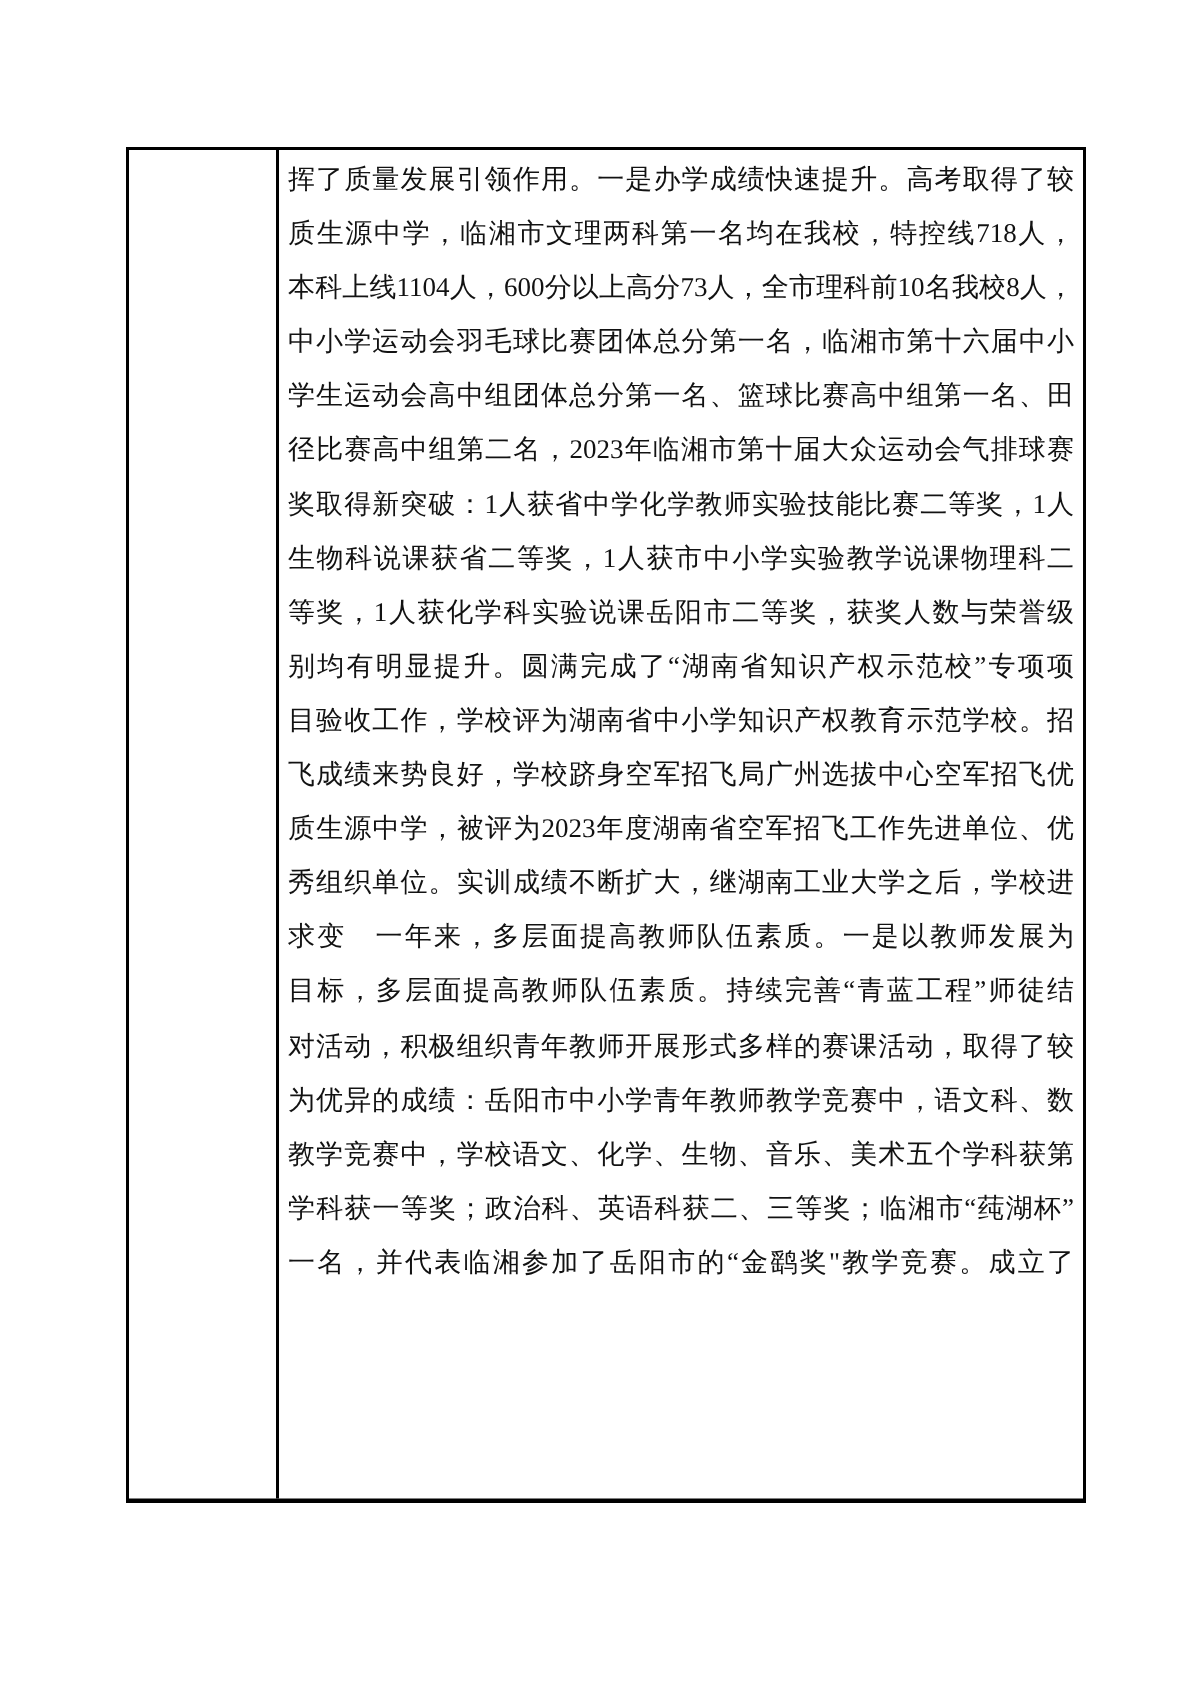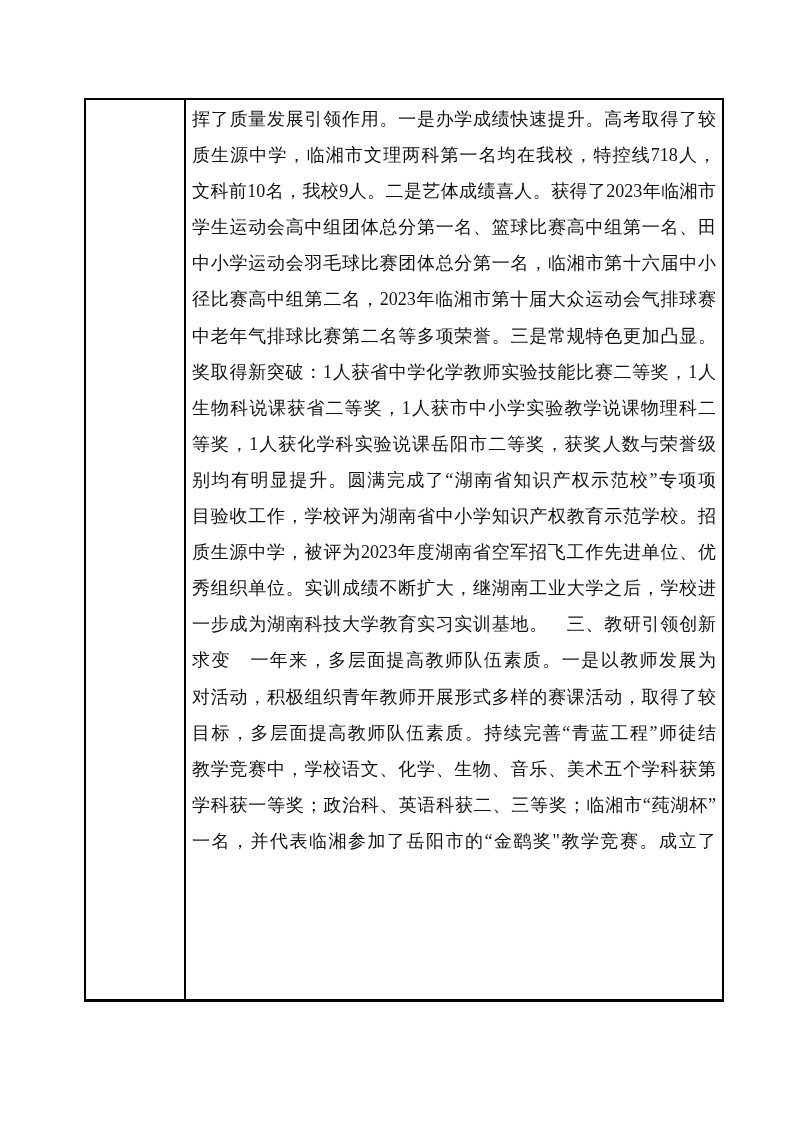--- a/index.html
+++ b/index.html
@@ -54,34 +54,34 @@
 </style>
 </head>
 <body>
 
 <div class="page">
   <div class="doc-table">
     <div class="cell-left"></div>
     <div class="cell-right">
         <div class="text-line">挥了质量发展引领作用。一是办学成绩快速提升。高考取得了较</div>
         <div class="text-line">质生源中学，临湘市文理两科第一名均在我校，特控线718人，</div>
-        <div class="text-line">文科前10名，我校9人。二是艺体成绩喜人。获得了2023年临湘市</div>
+        <div class="text-line">本科上线1104人，600分以上高分73人，全市理科前10名我校8人，</div>
+        <div class="text-line">中小学运动会羽毛球比赛团体总分第一名，临湘市第十六届中小</div>
         <div class="text-line">学生运动会高中组团体总分第一名、篮球比赛高中组第一名、田</div>
-        <div class="text-line">中小学运动会羽毛球比赛团体总分第一名，临湘市第十六届中小</div>
         <div class="text-line">径比赛高中组第二名，2023年临湘市第十届大众运动会气排球赛</div>
-        <div class="text-line">中老年气排球比赛第二名等多项荣誉。三是常规特色更加凸显。</div>
         <div class="text-line">奖取得新突破：1人获省中学化学教师实验技能比赛二等奖，1人</div>
         <div class="text-line">生物科说课获省二等奖，1人获市中小学实验教学说课物理科二</div>
         <div class="text-line">等奖，1人获化学科实验说课岳阳市二等奖，获奖人数与荣誉级</div>
         <div class="text-line">别均有明显提升。圆满完成了“湖南省知识产权示范校”专项项</div>
         <div class="text-line">目验收工作，学校评为湖南省中小学知识产权教育示范学校。招</div>
+        <div class="text-line">飞成绩来势良好，学校跻身空军招飞局广州选拔中心空军招飞优</div>
         <div class="text-line">质生源中学，被评为2023年度湖南省空军招飞工作先进单位、优</div>
         <div class="text-line">秀组织单位。实训成绩不断扩大，继湖南工业大学之后，学校进</div>
-        <div class="text-line">一步成为湖南科技大学教育实习实训基地。　三、教研引领创新</div>
         <div class="text-line">求变　一年来，多层面提高教师队伍素质。一是以教师发展为</div>
+        <div class="text-line">目标，多层面提高教师队伍素质。持续完善“青蓝工程”师徒结</div>
         <div class="text-line">对活动，积极组织青年教师开展形式多样的赛课活动，取得了较</div>
-        <div class="text-line">目标，多层面提高教师队伍素质。持续完善“青蓝工程”师徒结</div>
+        <div class="text-line">为优异的成绩：岳阳市中小学青年教师教学竞赛中，语文科、数</div>
         <div class="text-line">教学竞赛中，学校语文、化学、生物、音乐、美术五个学科获第</div>
         <div class="text-line">学科获一等奖；政治科、英语科获二、三等奖；临湘市“莼湖杯”</div>
         <div class="text-line">一名，并代表临湘参加了岳阳市的“金鹞奖"教学竞赛。成立了</div>
       </div>
   </div>
 </div>
 
 </body></html>

